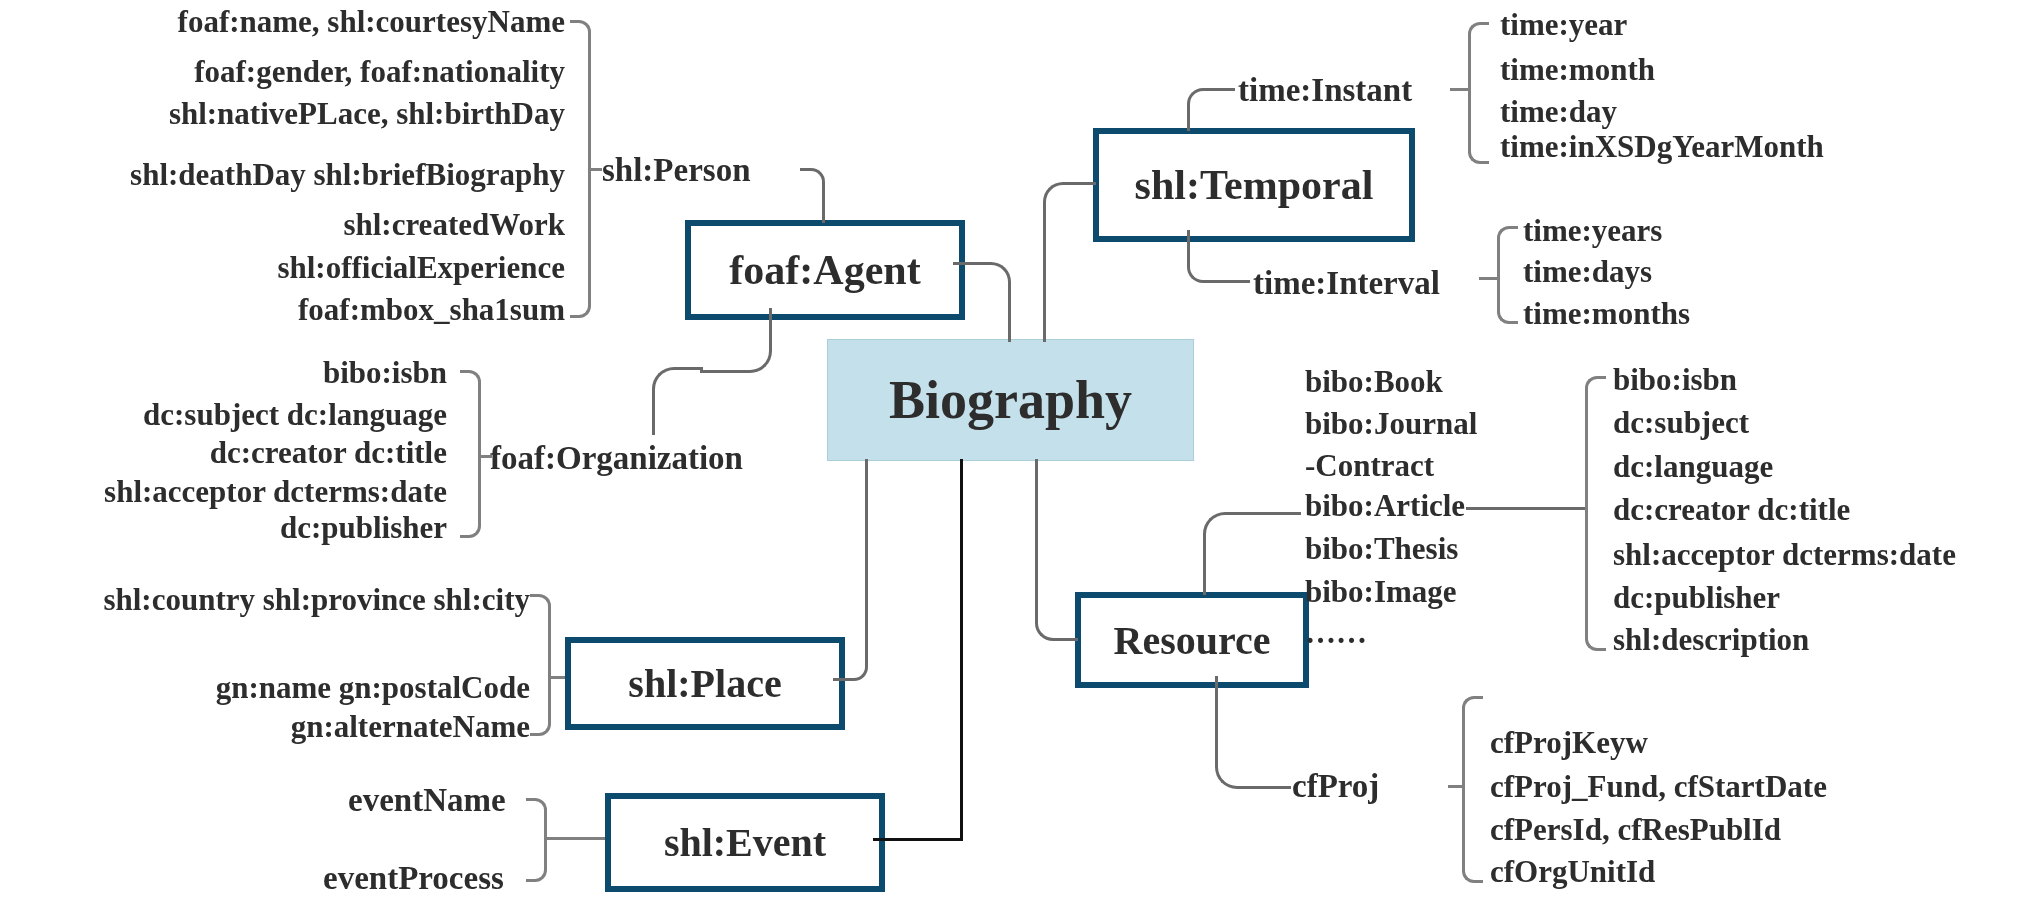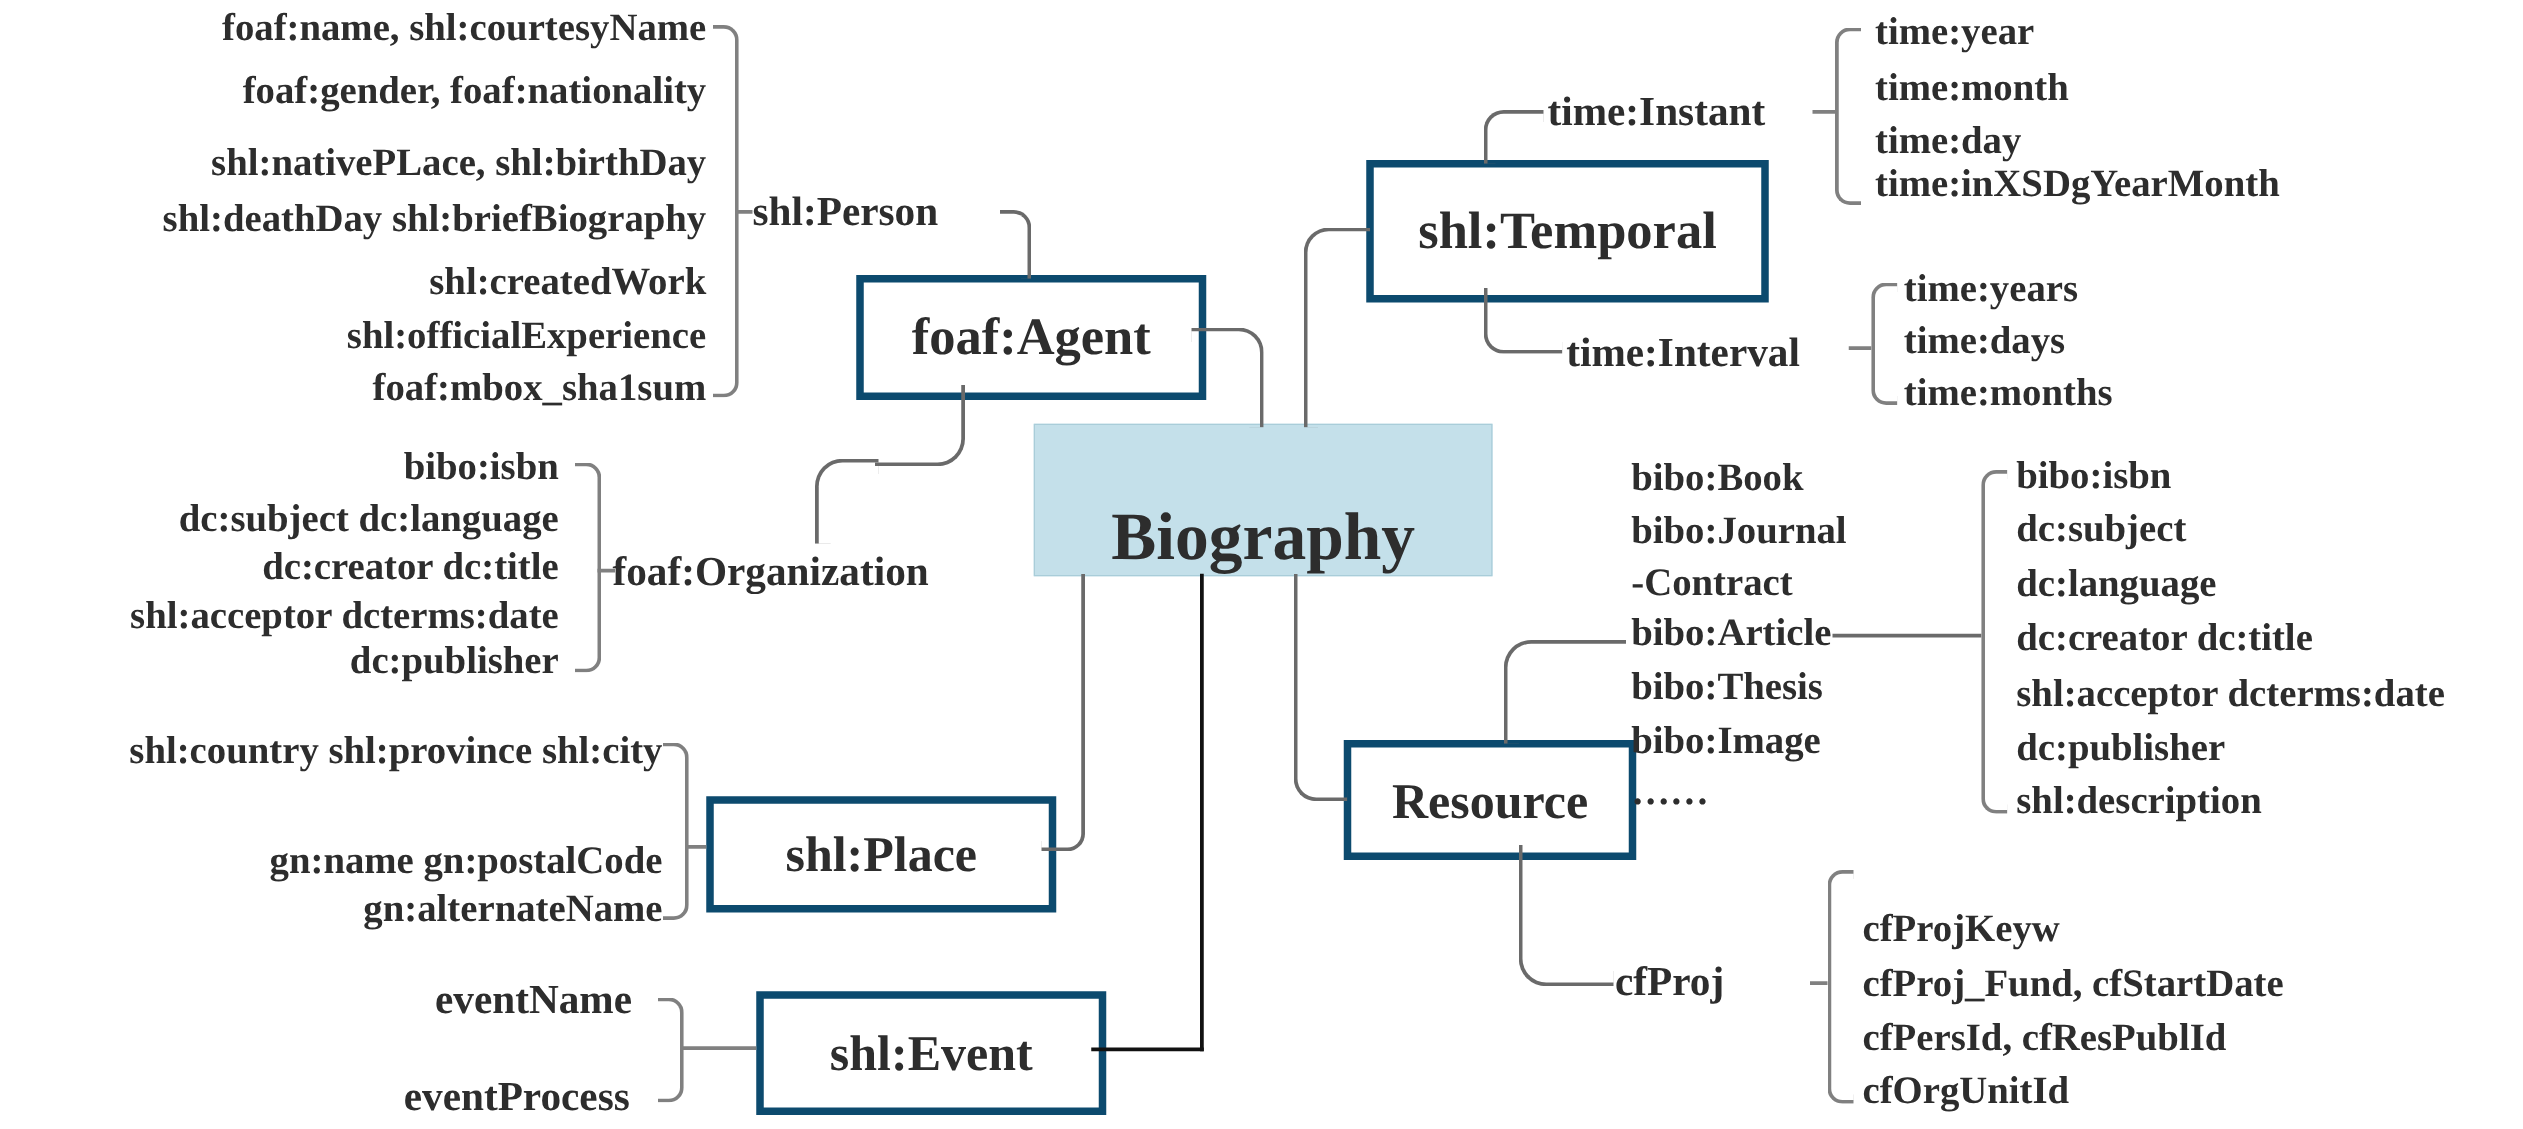--- a/index.html
+++ b/index.html
@@ -31,21 +31,21 @@
             border-top-right-radius:12px;border-bottom-right-radius:12px;}
   .br-left{border-left:3px solid #808080;border-top:3px solid #808080;border-bottom:3px solid #808080;
            border-top-left-radius:12px;border-bottom-left-radius:12px;}
   .tick{position:absolute;border-top:3px solid #808080;}
 </style>
 </head>
 <body>
 
 <div id="canvas">
 
-  <div class="root-box" style="left:827px;top:339px;width:365px;height:120px;font-size:54px;align-items:flex-end;">
+  <div class="root-box" style="left:827px;top:339px;width:365px;height:120px;font-size:54px;">
     <span>Biography</span>
   </div>
 
   <div class="box" style="left:685px;top:220px;width:268px;height:88px;font-size:42px;">
     <span>foaf:Agent</span>
   </div>
 
   <div class="box" style="left:1093px;top:128px;width:310px;height:102px;font-size:42px;">
     <span>shl:Temporal</span>
   </div>
@@ -65,21 +65,21 @@
   <div class="lbl" style="left:602px;top:152px;">shl:Person</div>
   <div class="lbl" style="left:490px;top:440px;">foaf:Organization</div>
   <div class="lbl" style="left:1238px;top:72px;">time:Instant</div>
   <div class="lbl" style="left:1253px;top:265px;">time:Interval</div>
   <div class="lbl" style="left:1292px;top:768px;">cfProj</div>
   <div class="lbl" style="left:348px;top:782px;">eventName</div>
   <div class="lbl" style="left:323px;top:860px;">eventProcess</div>
 
   <div class="li" style="right:1453px;top:4px;">foaf:name, shl:courtesyName</div>
   <div class="li" style="right:1453px;top:54px;">foaf:gender, foaf:nationality</div>
-  <div class="li" style="right:1453px;top:112px;text-align:center;">shl:nativePLace, shl:birthDay</div>
+  <div class="li" style="right:1453px;top:96px;text-align:center;">shl:nativePLace, shl:birthDay</div>
   <div class="li" style="right:1453px;top:207px;">shl:createdWork</div>
   <div class="li" style="right:1453px;top:157px;">shl:deathDay shl:briefBiography</div>
   <div class="li" style="right:1453px;top:250px;">shl:officialExperience</div>
   <div class="li" style="right:1453px;top:292px;">foaf:mbox_sha1sum</div>
 
   <div class="br br-right" style="left:570px;top:20px;width:18px;height:292px;"></div>
   <div class="tick" style="left:588px;top:168px;width:14px;"></div>
 
   <div class="li" style="right:1571px;top:355px;">bibo:isbn</div>
   <div class="li" style="right:1571px;top:397px;">dc:subject dc:language</div>

